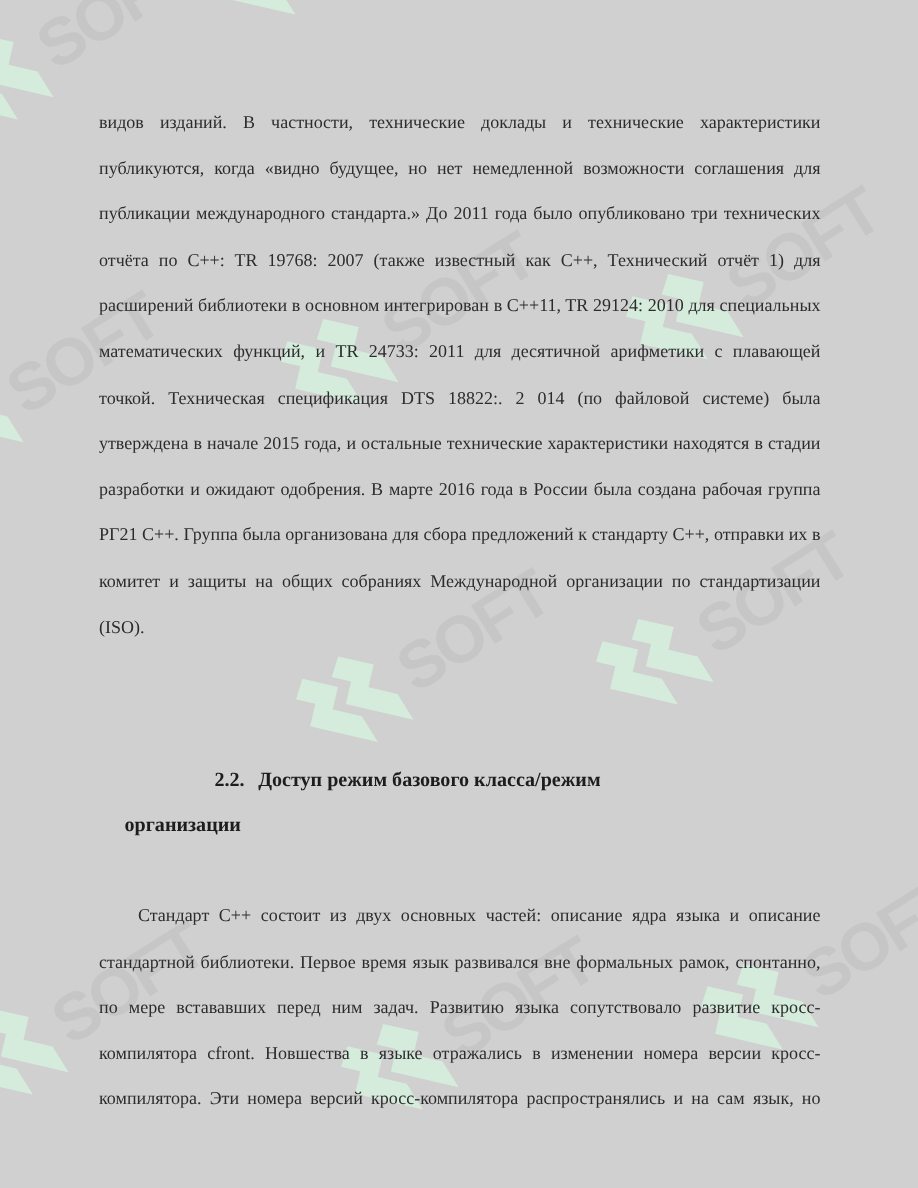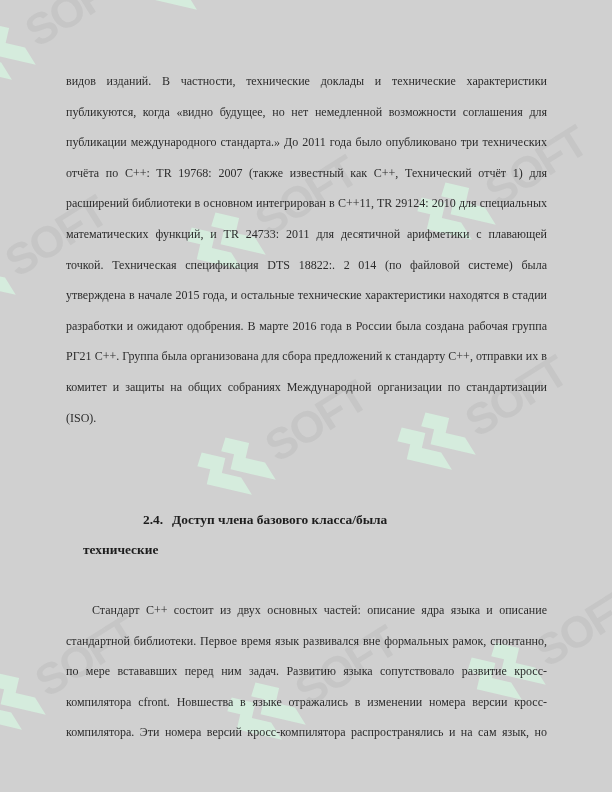--- a/index.html
+++ b/index.html
@@ -199,21 +199,21 @@
       <span class="wm-word">SOFT</span>
     </div>
   </div>
 
   <div id="content-layer">
 
     <p id="para-intro" class="doc-para last-line-left">видов изданий. В частности, технические доклады и технические характеристики публикуются, когда «видно будущее, но нет немедленной возможности соглашения для публикации международного стандарта.» До 2011 года было опубликовано три технических отчёта по C++: TR 19768: 2007 (также известный как C++, Технический отчёт 1) для расширений библиотеки в основном интегрирован в C++11, TR 29124: 2010 для специальных математических функций, и TR 24733: 2011 для десятичной арифметики с плавающей точкой. Техническая спецификация DTS 18822:. 2 014 (по файловой системе) была утверждена в начале 2015 года, и остальные технические характеристики находятся в стадии разработки и ожидают одобрения. В марте 2016 года в России была создана рабочая группа РГ21 C++. Группа была организована для сбора предложений к стандарту C++, отправки их в комитет и защиты на общих собраниях Международной организации по стандартизации (ISO).</p>
 
     <div id="section-heading" class="heading-block">
       <div class="heading-line heading-line-1">
-        <span class="heading-num">2.4.</span><span>Доступ члена базового класса/была</span>
+        <span class="heading-num">2.2.</span><span>Доступ режим базового класса/режим</span>
       </div>
-      <div class="heading-line heading-line-2">технические</div>
+      <div class="heading-line heading-line-2">организации</div>
     </div>
 
     <p id="para-body" class="doc-para last-line-left">Стандарт C++ состоит из двух основных частей: описание ядра языка и описание стандартной библиотеки. Первое время язык развивался вне формальных рамок, спонтанно, по мере встававших перед ним задач. Развитию языка сопутствовало развитие кросс-компилятора cfront. Новшества в языке отражались в изменении номера версии кросс-компилятора. Эти номера версий кросс-компилятора распространялись и на сам язык, но</p>
 
   </div>
 </div>
 
 </body></html>

